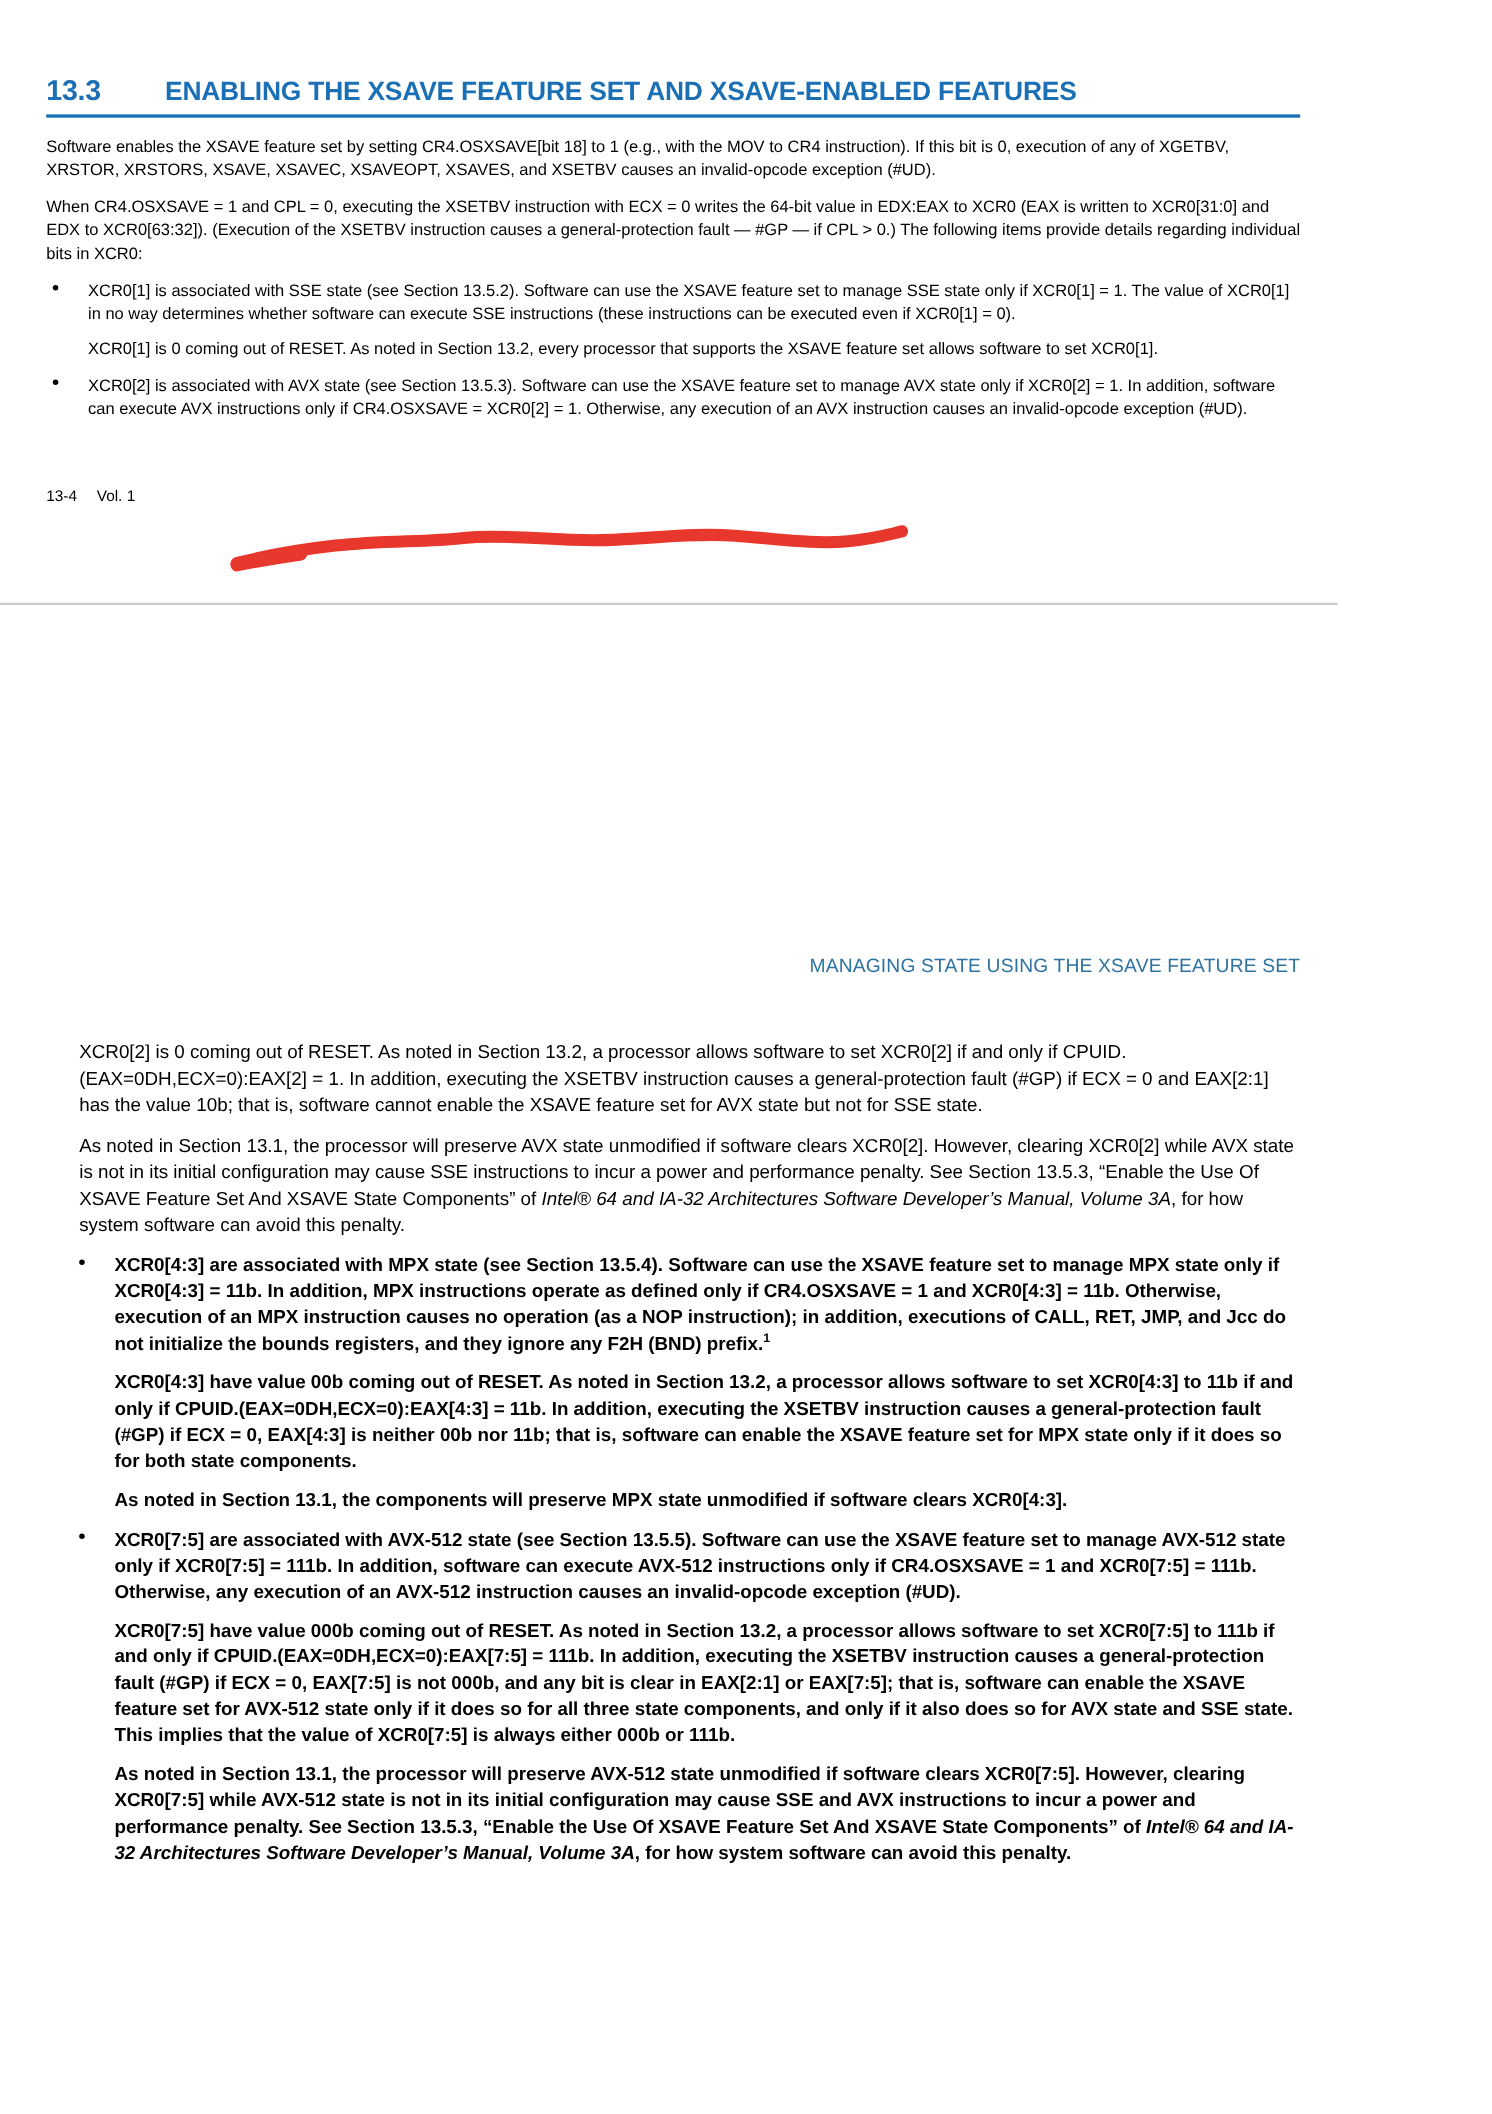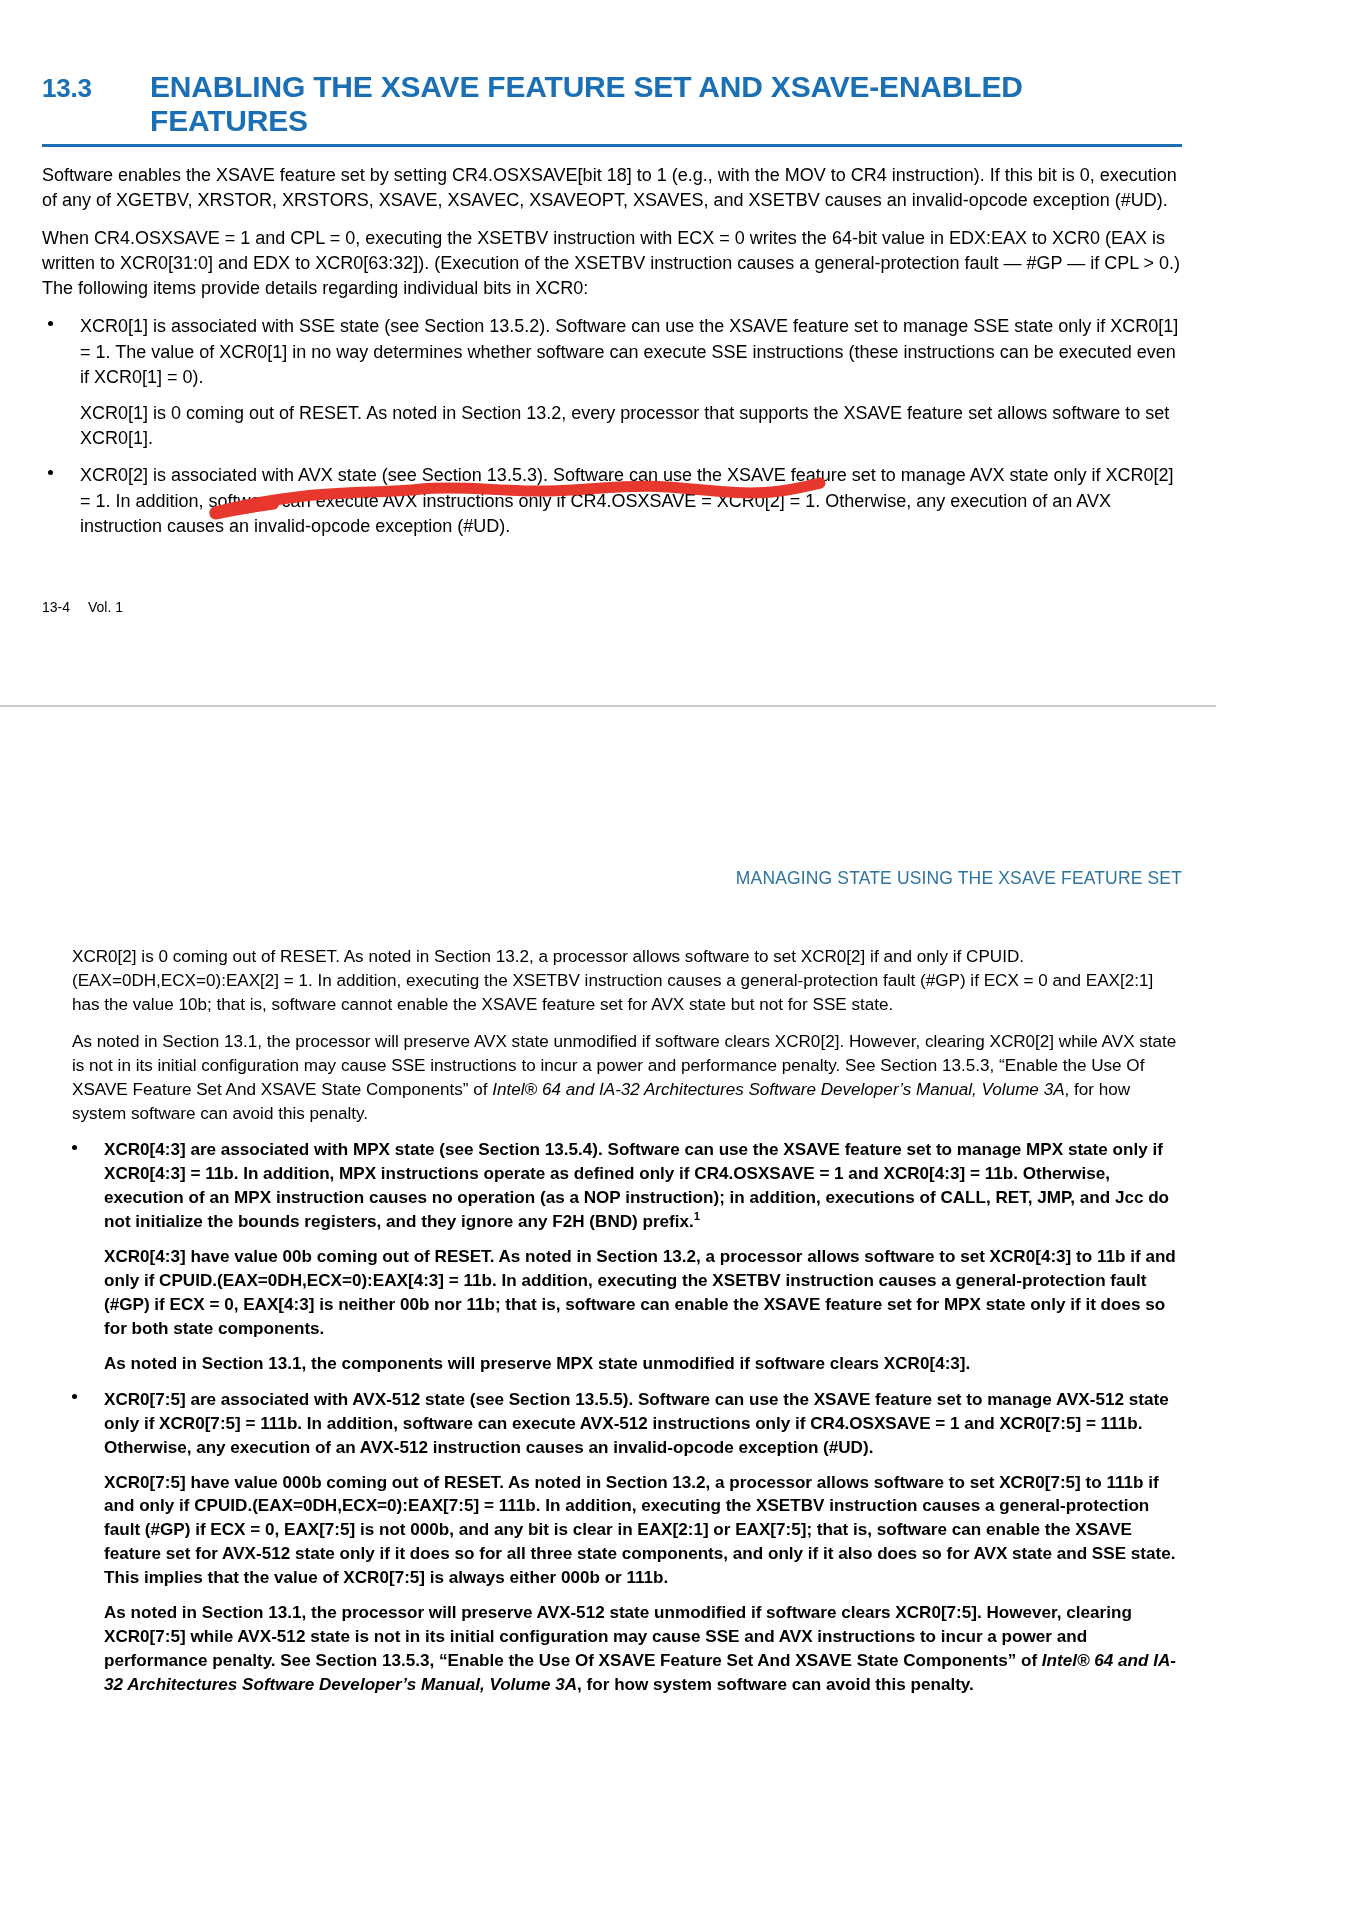--- a/index.html
+++ b/index.html
@@ -35,32 +35,32 @@
     font-weight: bold;
     letter-spacing: -0.2px;
     margin-bottom: 6px;
   }
   .section-heading .sec-num {
     font-size: 26px;
     width: 108px;
     flex: 0 0 108px;
   }
   .section-heading .sec-title {
-    font-size: 30px;
+    font-size: 24px;
     margin-top: 44px;
   }
   .heading-rule {
     height: 2.5px;
     background: #1a6fb5;
     margin: 2px 34px 16px 42px;
   }
 
   .p1-body {
     padding: 0 34px 0 42px;
-    font-size: 18px;
+    font-size: 15px;
     line-height: 1.40;
   }
   .p1-body p {
     margin: 0 0 13px 0;
     text-align: left;
   }
 
   ul.bullets {
     list-style: none;
     margin: 0;

